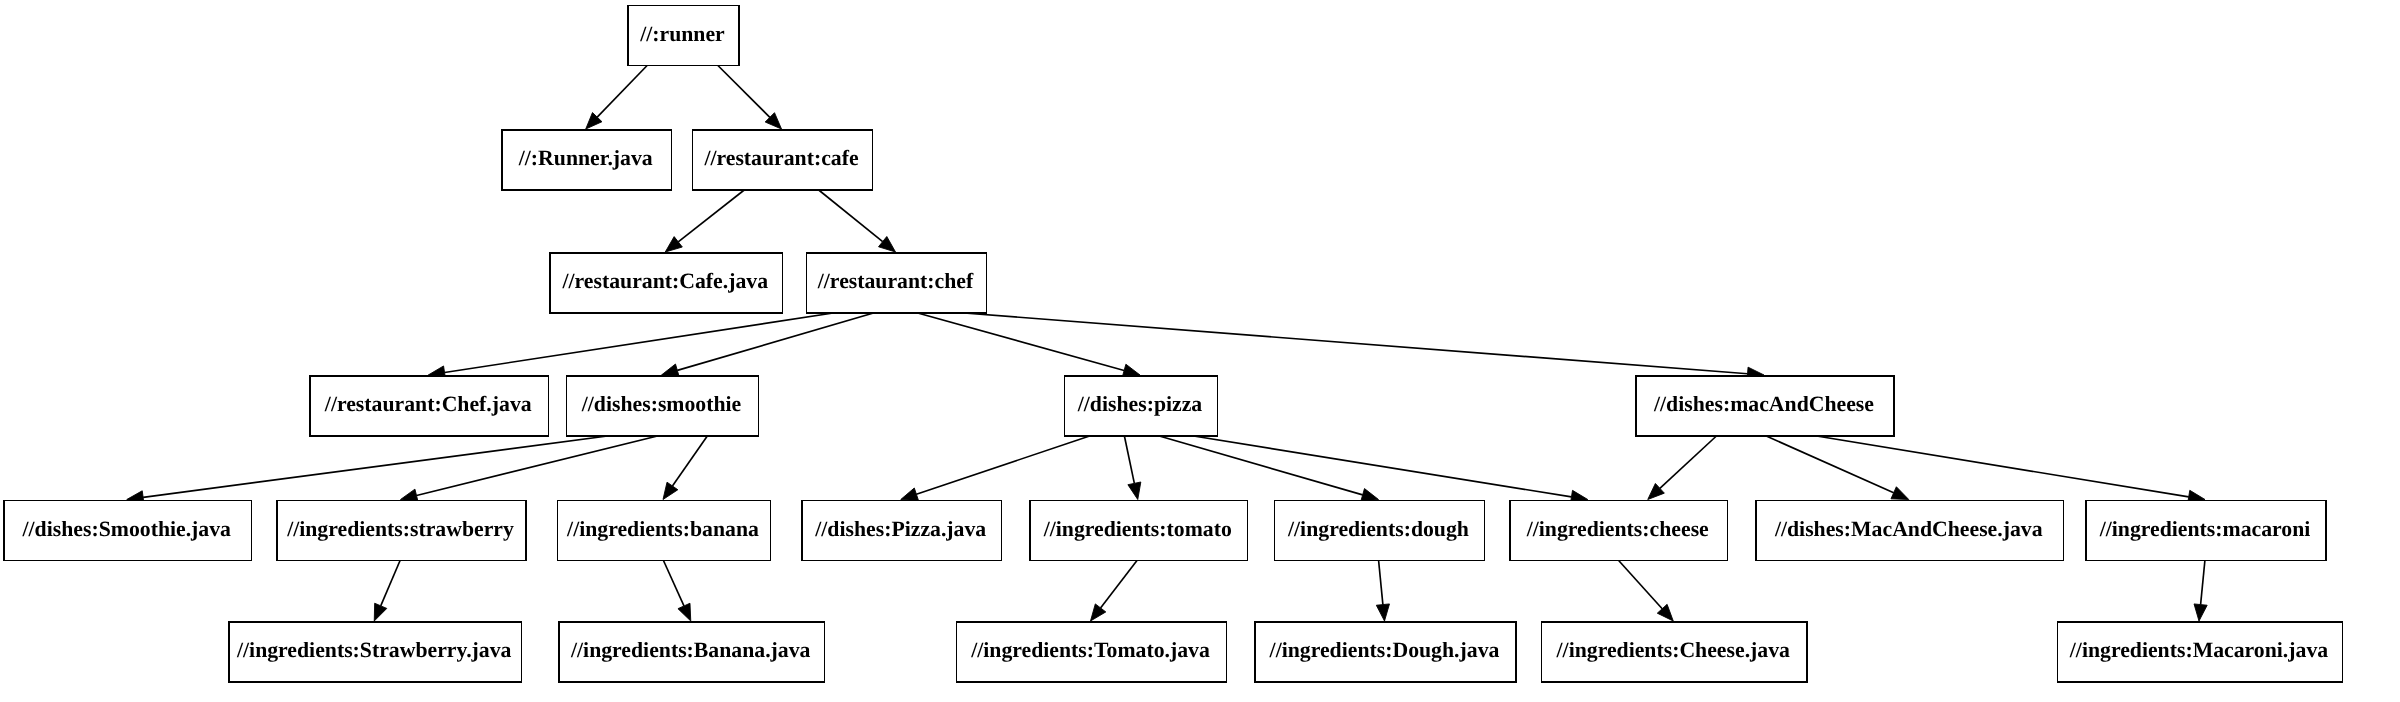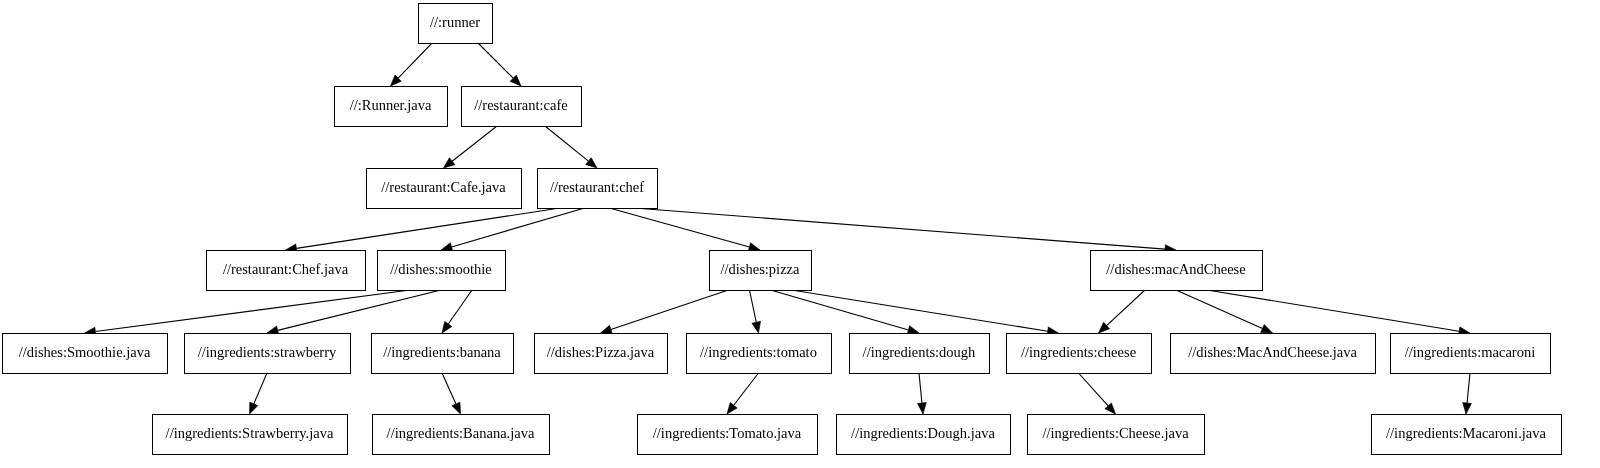--- a/index.html
+++ b/index.html
@@ -10,20 +10,21 @@
   body {
     width: 1600px;
     height: 468px;
     overflow: hidden;
     font-family: "Liberation Serif", "DejaVu Serif", serif;
   }
   #graph-root {
     position: relative;
     width: 1600px;
     height: 468px;
+    font-weight: bold;
   }
   svg#graph-canvas {
     display: block;
     width: 1600px;
     height: 468px;
   }
   .node-box {
     fill: #ffffff;
     stroke: #000000;
     stroke-width: 1;

